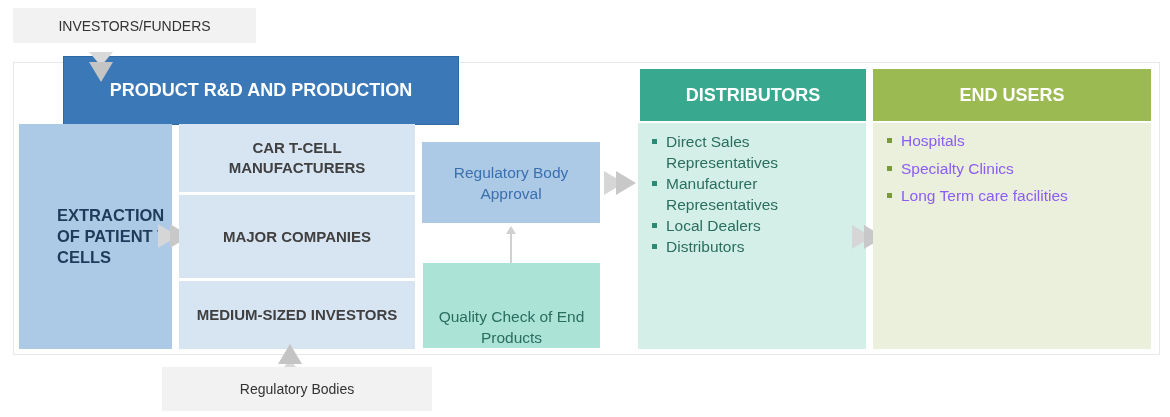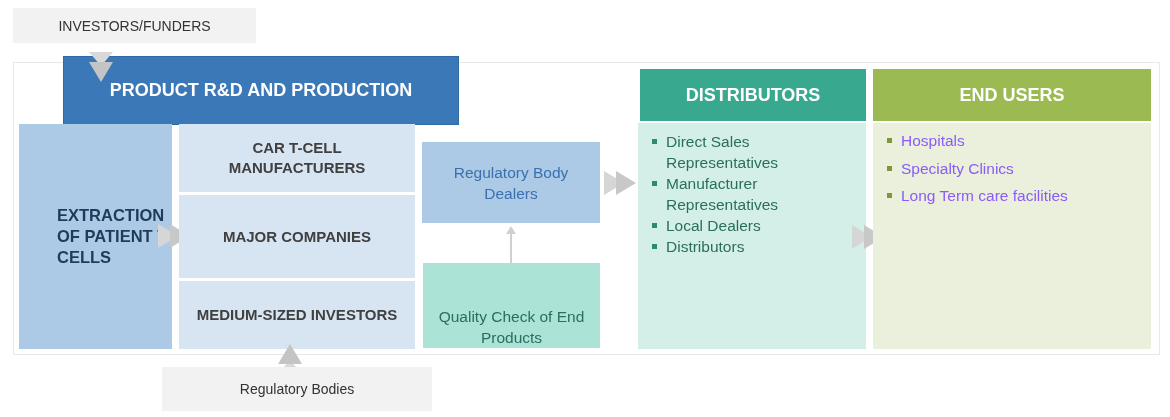--- a/index.html
+++ b/index.html
@@ -75,21 +75,21 @@
     <polygon points="1,32 25,32 13,18" fill="#d9d9d9"></polygon>
     <polygon points="1,22 25,22 13,2" fill="#c4c4c4"></polygon>
   </svg>
 </div>
 
 <div class="abs grey-box flex-center" style="left:162px;top:367px;width:270px;height:44px;">
   <span>Regulatory Bodies</span>
 </div>
 
 <div class="abs reg-box flex-center" style="left:422px;top:142px;width:178px;height:81px;padding:0 20px;">
-  <span>Regulatory Body Dealers</span>
+  <span>Regulatory Body Approval</span>
 </div>
 
 <div class="abs" style="left:505px;top:224px;width:12px;height:40px;">
   <svg width="12" height="40" viewBox="0 0 12 40">
     <line x1="6" y1="8" x2="6" y2="40" stroke="#d0d0d0" stroke-width="2"></line>
     <polygon points="1,10 11,10 6,2" fill="#d0d0d0"></polygon>
   </svg>
 </div>
 
 <div class="abs qc-box flex-center" style="left:423px;top:263px;width:177px;height:85px;padding:0 10px;align-items:flex-end;">

